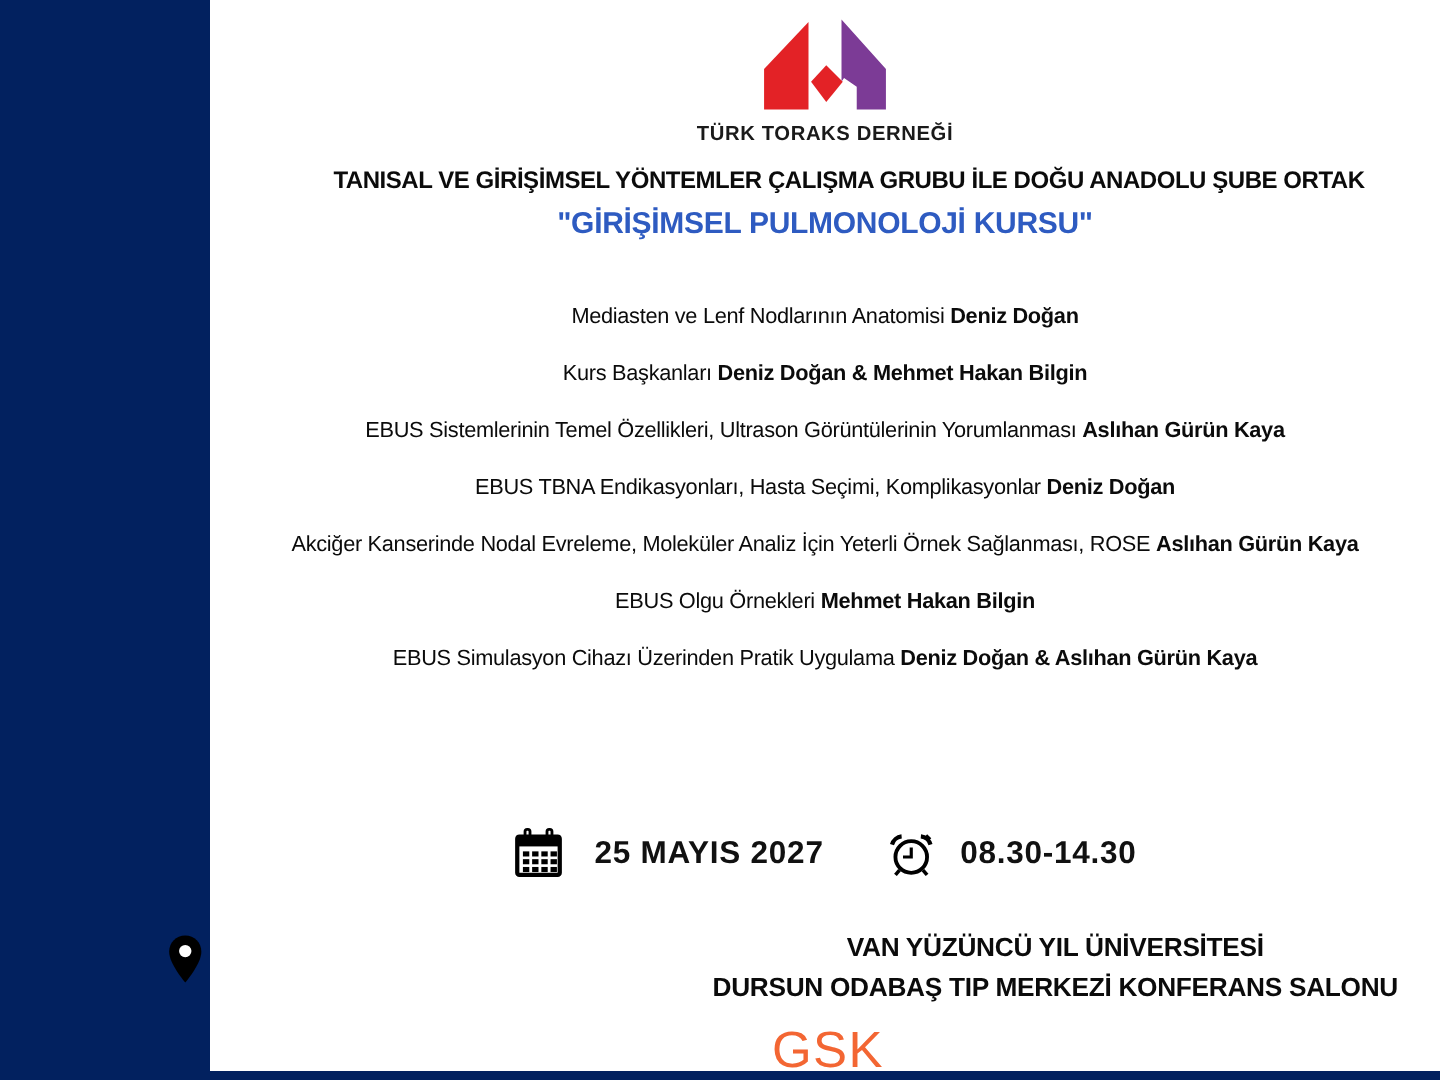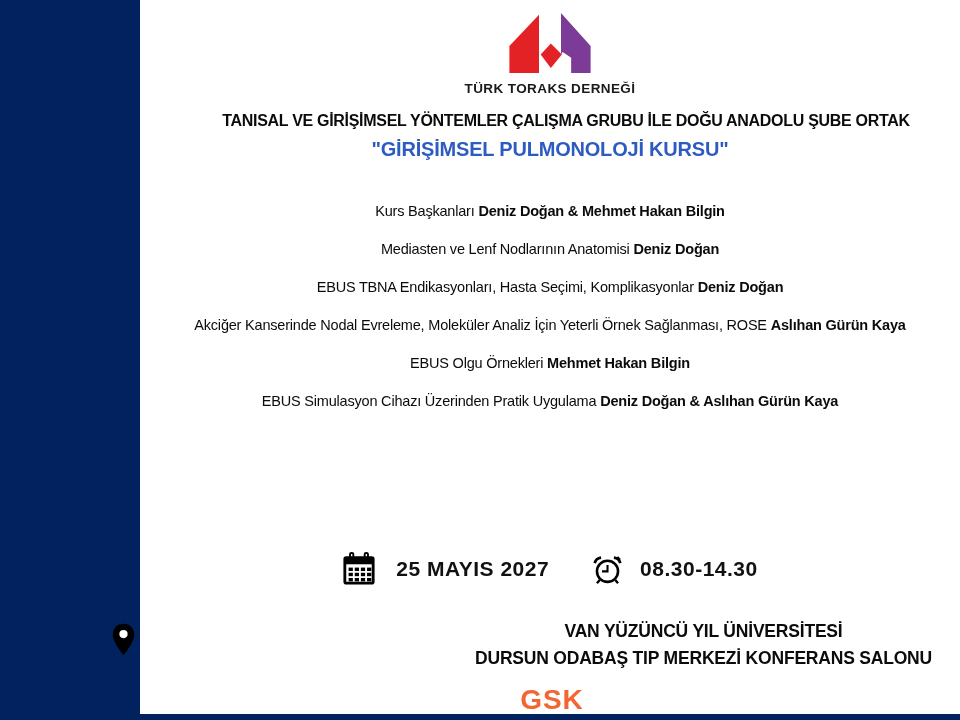--- a/index.html
+++ b/index.html
@@ -25,21 +25,21 @@
 
   .schedule { position:absolute; top:552px; left:0; width:100%; display:flex; justify-content:center; align-items:center; }
   .schedule .date-text { font-size:21px; font-weight:bold; letter-spacing:0.5px; margin:0 42px 0 20px; }
   .schedule .time-text { font-size:21px; font-weight:bold; letter-spacing:0.5px; margin-left:16px; }
 
   .venue { position:absolute; top:618px; left:0; width:100%; display:flex; justify-content:space-between; align-items:flex-start; transform:translateX(-28px); }
   .venue svg { margin-top:5px; margin-right:28px; flex:0 0 auto; }
   .venue-text { text-align:center; font-weight:bold; font-size:17.5px; line-height:27px; letter-spacing:-0.2px; color:#0b0b0b; }
 
   .footer { position:absolute; top:687px; left:0; width:100%; display:flex; justify-content:center; align-items:center; transform:translateX(8px); }
-  .gsk-logo { color:#F36633; font-size:28px; font-weight:700; letter-spacing:1px; margin-right:12px; line-height:26px; }
+  .gsk-logo { color:#F36633; font-size:34px; font-weight:400; letter-spacing:1px; margin-right:12px; line-height:26px; }
   .disclaimer { font-style:italic; font-size:13.5px; color:#111; letter-spacing:-0.1px; white-space:nowrap; }
 </style>
 </head>
 <body>
 
 <div class="sidebar"></div>
 <div class="bottombar"></div>
 
 <div class="content">
 
@@ -51,22 +51,23 @@
     </svg>
     <div class="logo-name">TÜRK TORAKS DERNEĞİ</div>
   </div>
 
   <div class="header">
     <div class="header-line1">TANISAL VE GİRİŞİMSEL YÖNTEMLER ÇALIŞMA GRUBU İLE DOĞU ANADOLU ŞUBE ORTAK</div>
     <div class="header-line2">"GİRİŞİMSEL PULMONOLOJİ KURSU"</div>
   </div>
 
   <div class="program">
+    <div class="program-row"><span>Mediasten ve Lenf Nodlarının Anatomisi </span><span class="names">Deniz Doğan</span></div>
     <div class="program-row"><span>Kurs Başkanları </span><span class="names">Deniz Doğan &amp; Mehmet Hakan Bilgin</span></div>
-    <div class="program-row"><span>Mediasten ve Lenf Nodlarının Anatomisi </span><span class="names">Deniz Doğan</span></div>
+    <div class="program-row"><span>EBUS Sistemlerinin Temel Özellikleri, Ultrason Görüntülerinin Yorumlanması </span><span class="names">Aslıhan Gürün Kaya</span></div>
     <div class="program-row"><span>EBUS TBNA Endikasyonları, Hasta Seçimi, Komplikasyonlar </span><span class="names">Deniz Doğan</span></div>
     <div class="program-row"><span>Akciğer Kanserinde Nodal Evreleme, Moleküler Analiz İçin Yeterli Örnek Sağlanması, ROSE </span><span class="names">Aslıhan Gürün Kaya</span></div>
     <div class="program-row"><span>EBUS Olgu Örnekleri </span><span class="names">Mehmet Hakan Bilgin</span></div>
     <div class="program-row"><span>EBUS Simulasyon Cihazı Üzerinden Pratik Uygulama </span><span class="names">Deniz Doğan &amp; Aslıhan Gürün Kaya</span></div>
   </div>
 
   <div class="schedule">
     <svg width="34" height="34" viewBox="0 0 36 36">
       <rect x="8.5" y="1" width="3.5" height="7" rx="1.5" fill="#fff" stroke="#000" stroke-width="2"></rect>
       <rect x="24" y="1" width="3.5" height="7" rx="1.5" fill="#fff" stroke="#000" stroke-width="2"></rect>

